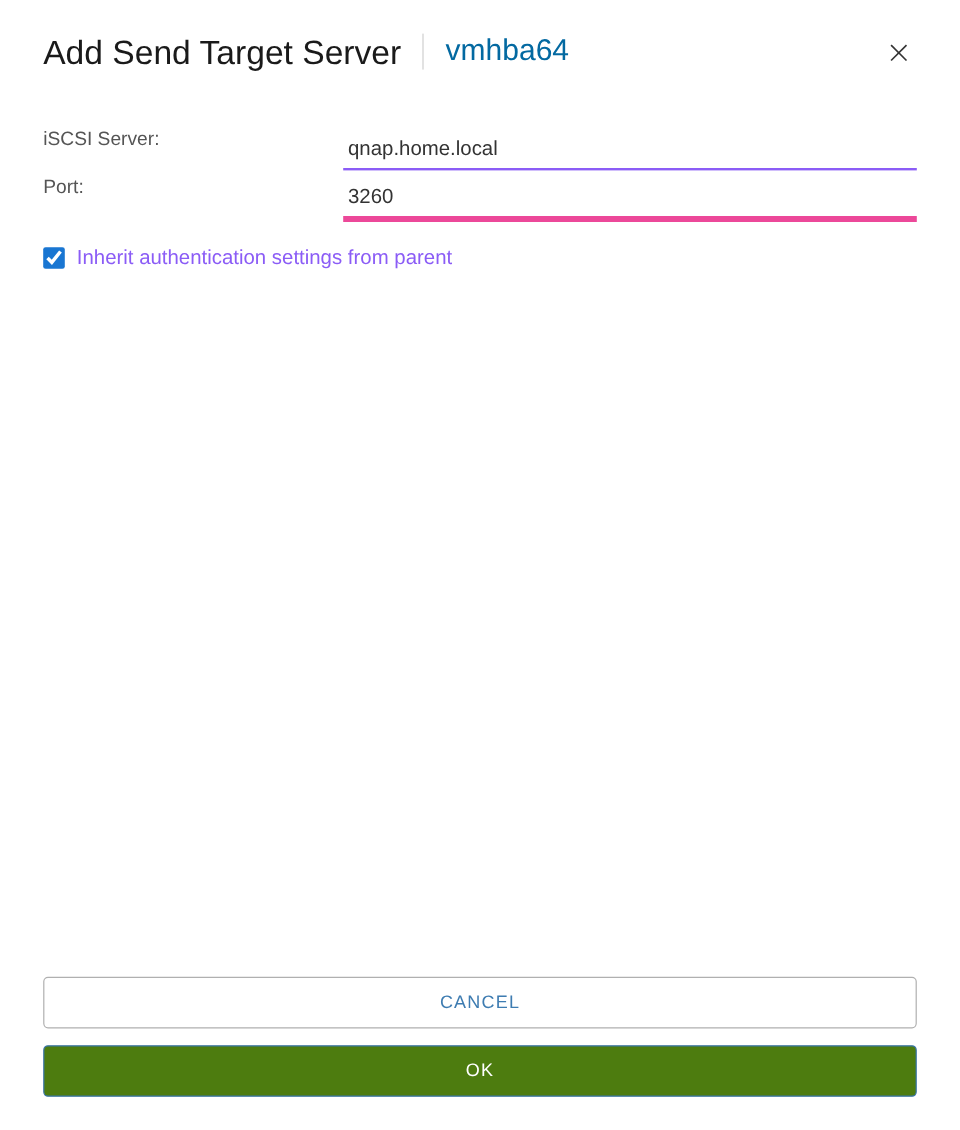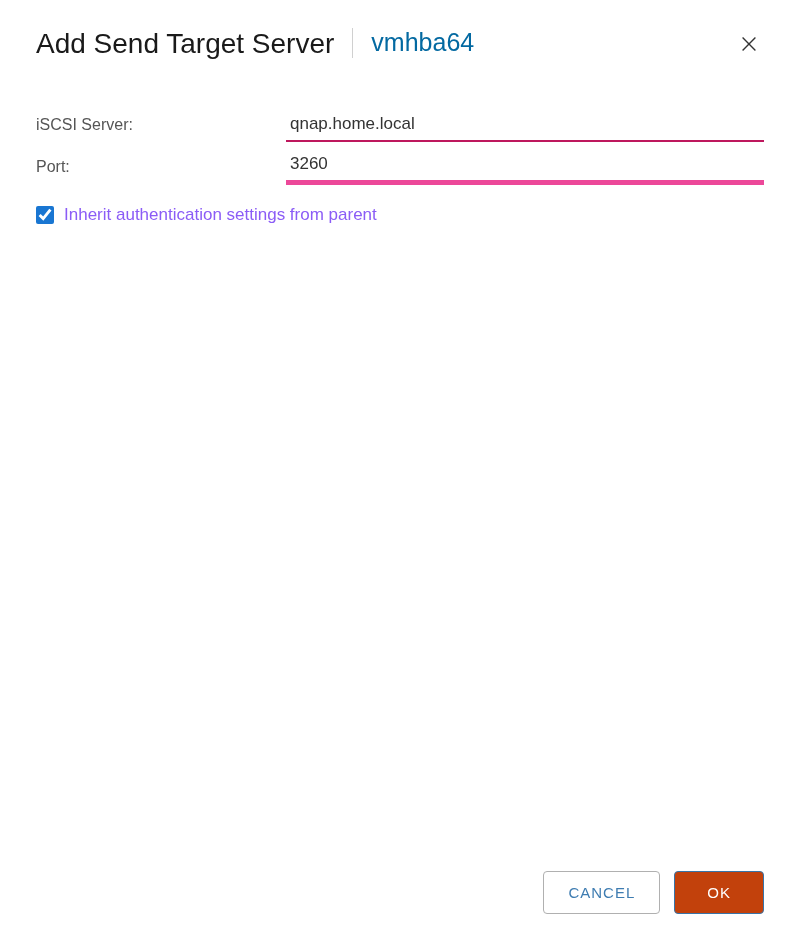--- a/index.html
+++ b/index.html
@@ -55,42 +55,41 @@
     .close-btn svg {
       width: 22px;
       height: 22px;
     }
     .content {
       flex: 1;
       padding: 30px 36px 0 36px;
     }
     .form-row {
       display: flex;
-      align-items: center;
       margin-bottom: 6px;
     }
     .form-label {
       width: 250px;
       font-size: 16px;
       color: #555;
       flex-shrink: 0;
     }
     .form-input {
       flex: 1;
       border: none;
       border-bottom: 5px solid #ec4899;
       font-size: 17px;
       color: #333;
       padding: 6px 4px;
       outline: none;
       background: transparent;
       font-family: inherit;
     }
     .form-input:focus, .form-input.focused {
-      border-bottom: 2px solid #be185d;
+      border-bottom: 2px solid #8b5cf6;
     }
     .checkbox-row {
       display: flex;
       align-items: center;
       margin-top: 20px;
       gap: 10px;
     }
     .checkbox {
       width: 18px;
       height: 18px;
@@ -100,37 +99,38 @@
     .checkbox-label {
       font-size: 17px;
       color: #8b5cf6;
       cursor: pointer;
     }
     .footer {
       display: flex;
       justify-content: flex-end;
       padding: 20px 36px 28px 36px;
       gap: 14px;
+      flex-direction: column;
     }
     .btn {
       padding: 12px 24px;
       font-size: 15px;
       font-weight: 500;
       letter-spacing: 1px;
       cursor: pointer;
       border-radius: 4px;
       font-family: inherit;
     }
     .btn-cancel {
       background: #ffffff;
       border: 1px solid #b0b0b0;
       color: #3e7cb1;
     }
     .btn-ok {
-      background: #c2410c;
+      background: #4d7c0f;
       border: 1px solid #3874a8;
       color: #ffffff;
       padding: 12px 32px;
     }
   </style>
 </head>
 <body>
 
 <div class="dialog">
   <div class="header">

